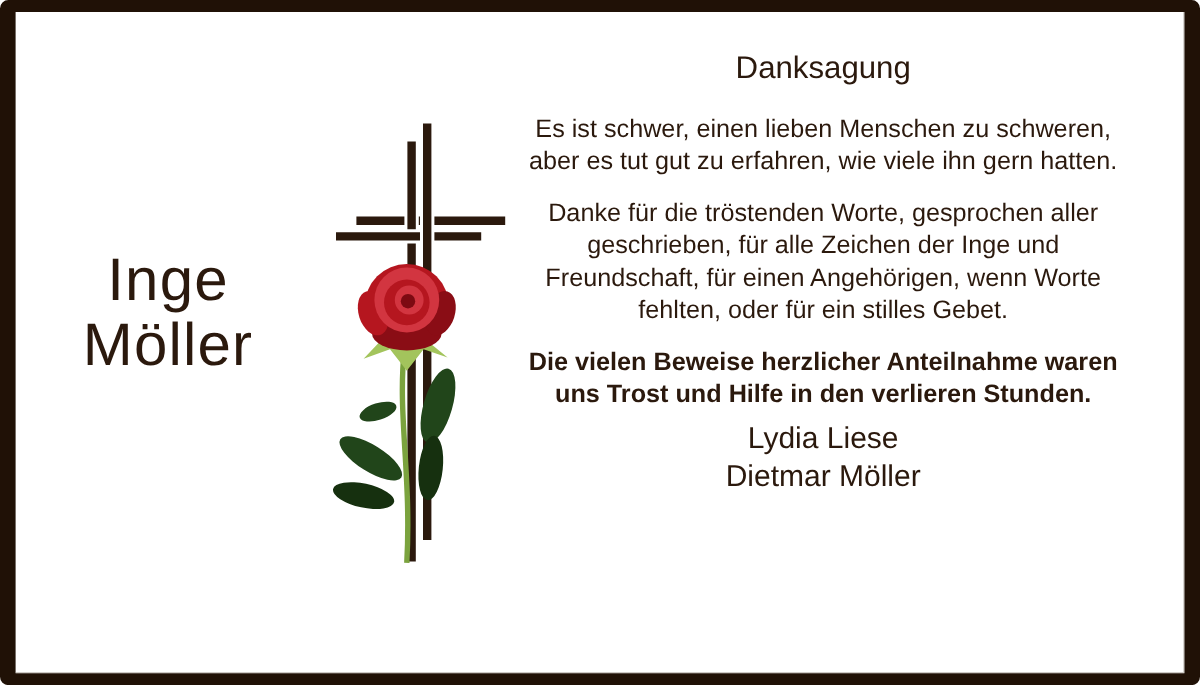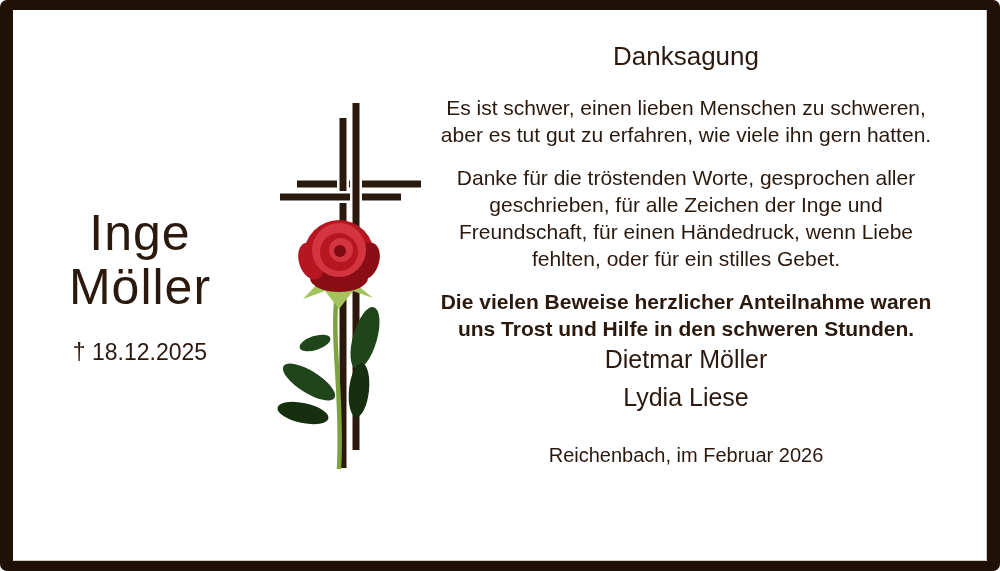--- a/index.html
+++ b/index.html
@@ -84,21 +84,20 @@
   }
 </style>
 </head>
 <body>
 
 <div class="card">
 
   <div class="name-block">
     <div class="name-line">Inge</div>
     <div class="name-line">Möller</div>
-    <div class="death-date">† 18.12.2025</div>
   </div>
 
   <svg class="artwork" viewBox="0 0 170 390" xmlns="http://www.w3.org/2000/svg" aria-hidden="true">
 
     <g fill="none" stroke-linecap="butt">
       <line x1="44" y1="89" x2="168" y2="89" stroke-width="7" stroke="#2b190d"></line>
       <line x1="90" y1="23" x2="90" y2="373" stroke-width="12" stroke="#ffffff"></line>
       <line x1="90" y1="23" x2="90" y2="373" stroke-width="7" stroke="#2b190d"></line>
       <line x1="27" y1="102" x2="148" y2="102" stroke-width="12" stroke="#ffffff"></line>
       <line x1="27" y1="102" x2="148" y2="102" stroke-width="7" stroke="#2b190d"></line>
@@ -133,29 +132,28 @@
     <div class="title">Danksagung</div>
 
     <p class="para p1">
       <span>Es ist schwer, einen lieben Menschen zu schweren,</span>
       <span>aber es tut gut zu erfahren, wie viele ihn gern hatten.</span>
     </p>
 
     <p class="para p2">
       <span>Danke für die tröstenden Worte, gesprochen aller</span>
       <span>geschrieben, für alle Zeichen der Inge und</span>
-      <span>Freundschaft, für einen Händedruck, wenn Liebe</span>
+      <span>Freundschaft, für einen Angehörigen, wenn Worte</span>
       <span>fehlten, oder für ein stilles Gebet.</span>
     </p>
 
     <p class="para p3">
       <span>Die vielen Beweise herzlicher Anteilnahme waren</span>
-      <span>uns Trost und Hilfe in den schweren Stunden.</span>
+      <span>uns Trost und Hilfe in den verlieren Stunden.</span>
     </p>
 
 
+    <div class="mourner mourner-first">Lydia Liese</div>
     <div class="mourner mourner-next">Dietmar Möller</div>
-    <div class="mourner mourner-first">Lydia Liese</div>
 
-    <div class="place-date">Reichenbach, im Februar 2026</div>
   </div>
 
 </div>
 
 </body></html>

